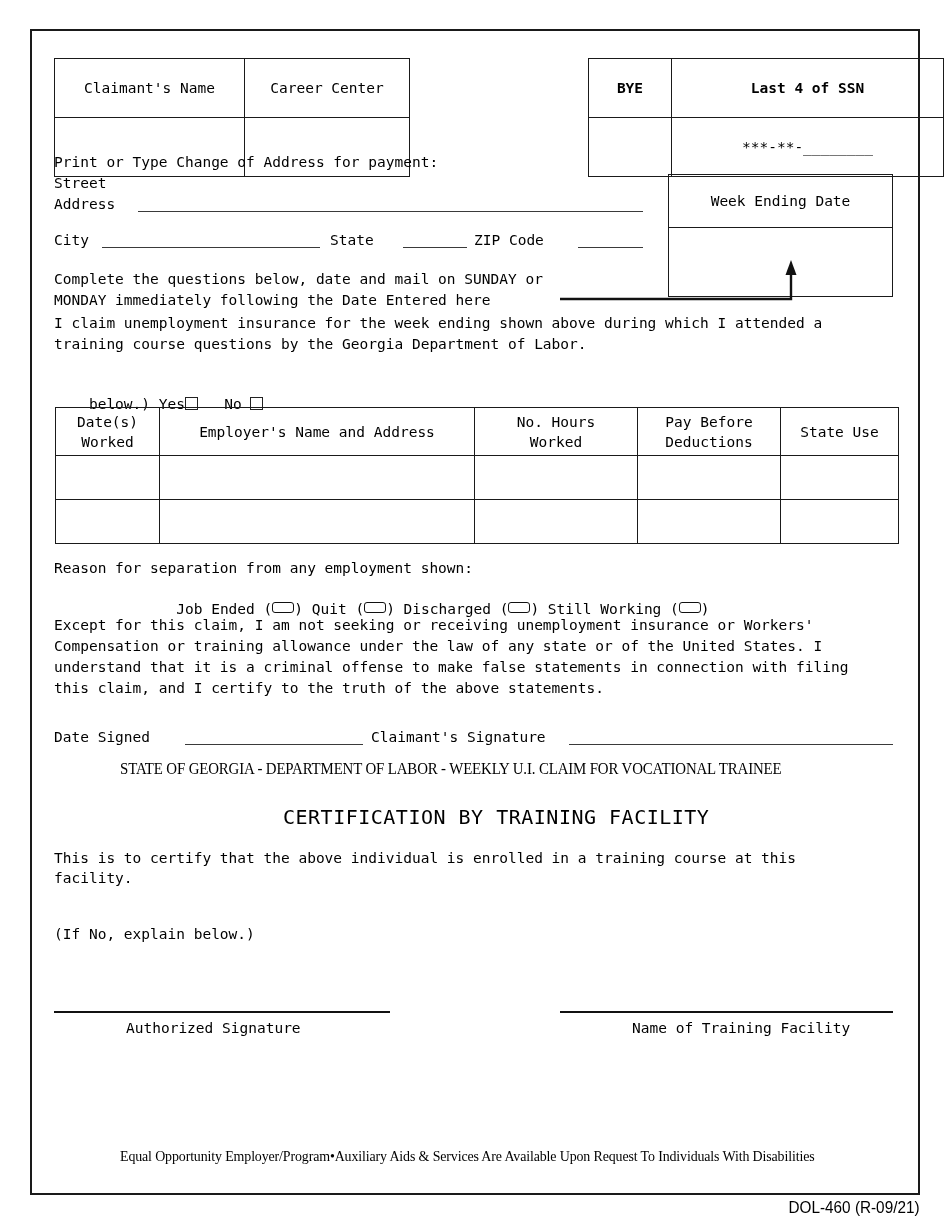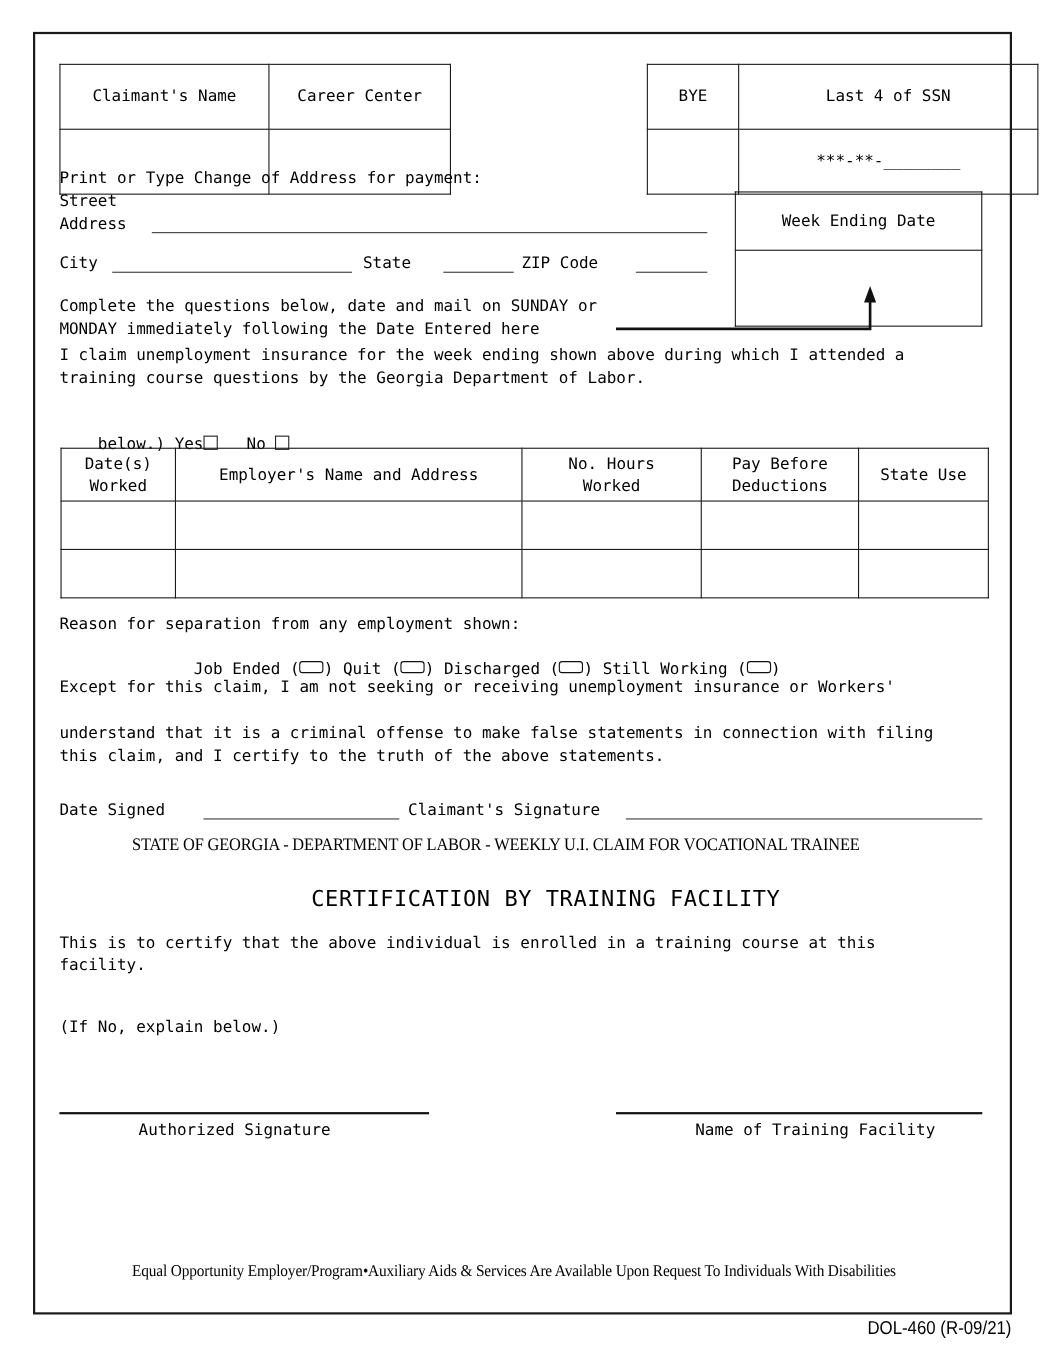--- a/index.html
+++ b/index.html
@@ -63,21 +63,21 @@
     vertical-align: middle;
     padding: 12px;
     white-space: pre;
   }
 
   #claimant-table { left: 54px; top: 58px; width: 305px; }
   #claimant-table td.hdr { height: 34px; }
   #claimant-table td.val { height: 34px; }
 
   #ssn-table { left: 588px; top: 58px; width: 305px; }
-  #ssn-table td.hdr { height: 34px; }
+  #ssn-table td.hdr { height: 34px; font-weight: bold; }
   #ssn-table td.val { height: 34px; }
 
   #wed-table { left: 668px; top: 174px; width: 225px; }
   #wed-table td.hdr { height: 28px; }
   #wed-table td.val { height: 44px; }
 
   
   .arrow-wrap { position: absolute; left: 560px; top: 258px; width: 260px; height: 48px; }
 
   
@@ -249,20 +249,21 @@
     </tr>
   </tbody>
     </table>
 
   <div class="abs mono" style="left:54px; top:558px;">Reason for separation from any employment shown:</div>
   <div class="abs mono" style="left:54px; top:578px;">
     <span>          </span><span>Job Ended</span><span> (</span><span class="pill"></span><span>) </span><span>Quit</span><span> (</span><span class="pill"></span><span>) </span><span>Discharged</span><span> (</span><span class="pill"></span><span>) </span><span>Still Working</span><span> (</span><span class="pill"></span><span>)</span>
   </div>
 
   <div class="abs mono" style="left:54px; top:615px;">Except for this claim, I am not seeking or receiving unemployment insurance or Workers'</div>
+  <div class="abs mono" style="left:54px; top:636px;">Compensation or training allowance under the law of any state or of the United States. I</div>
   <div class="abs mono" style="left:54px; top:657px;">understand that it is a criminal offense to make false statements in connection with filing</div>
   <div class="abs mono" style="left:54px; top:678px;">this claim, and I certify to the truth of the above statements.</div>
 
   <div class="abs mono" style="left:54px; top:727px;">Date Signed</div>
   <div class="rule" style="left:185px; top:744px; width:178px;"></div>
   <div class="abs mono" style="left:371px; top:727px;">Claimant's Signature</div>
   <div class="rule" style="left:569px; top:744px; width:324px;"></div>
 
   <div class="serif-line" style="left:120px; top:760px;">STATE OF GEORGIA - DEPARTMENT OF LABOR - WEEKLY U.I. CLAIM FOR VOCATIONAL TRAINEE</div>
 

